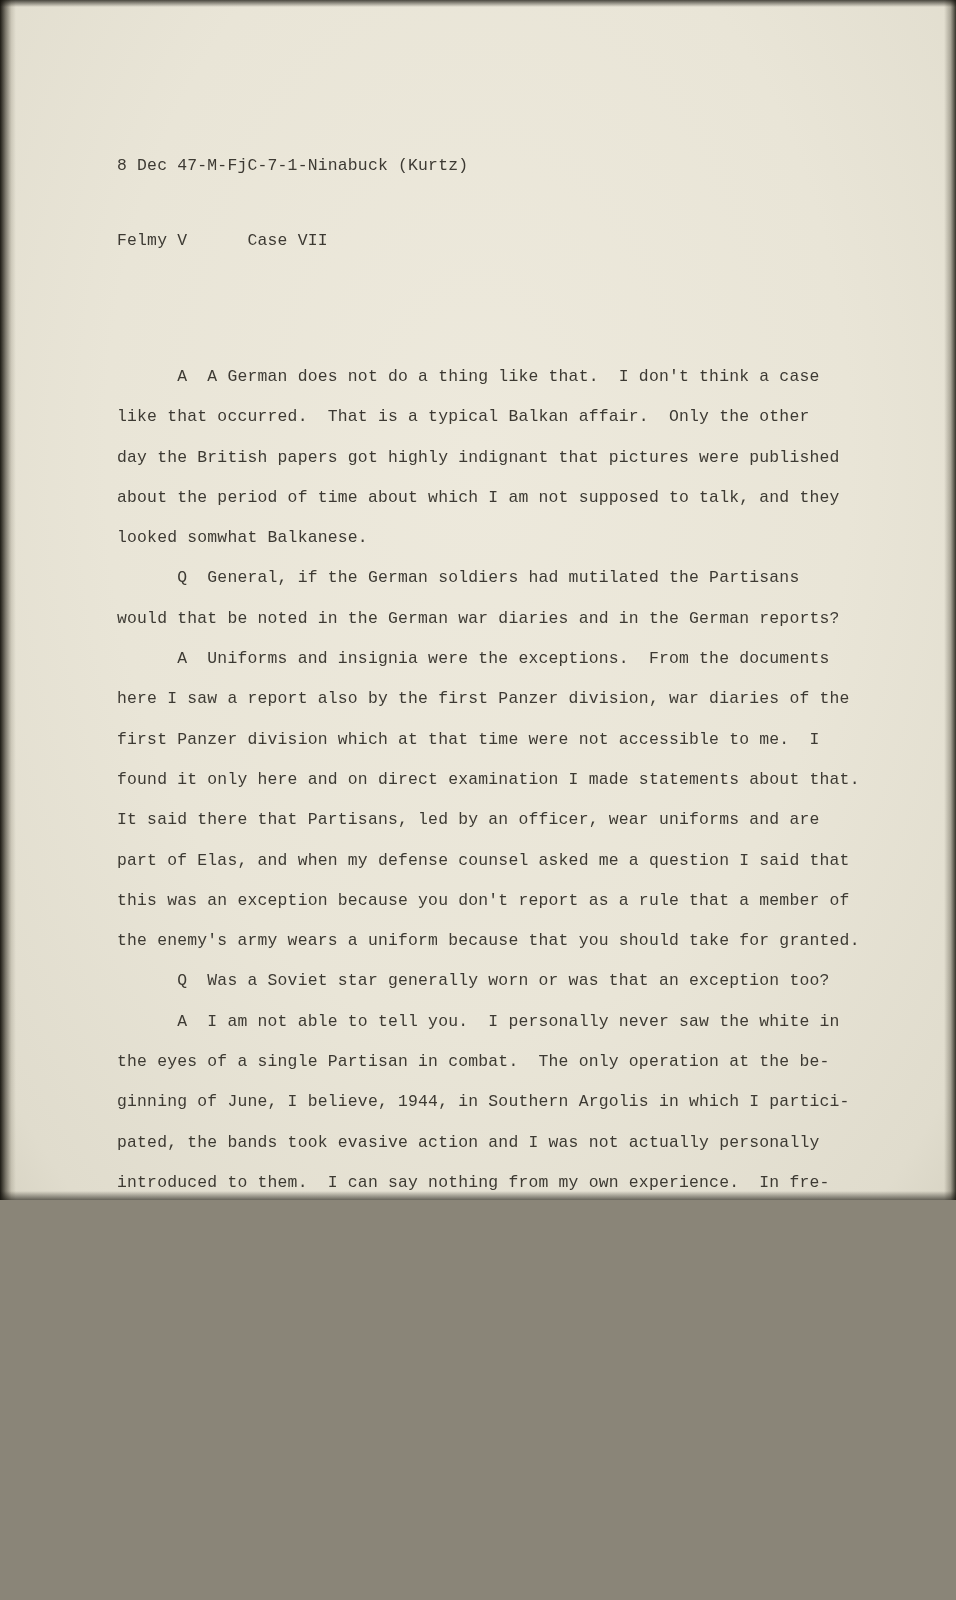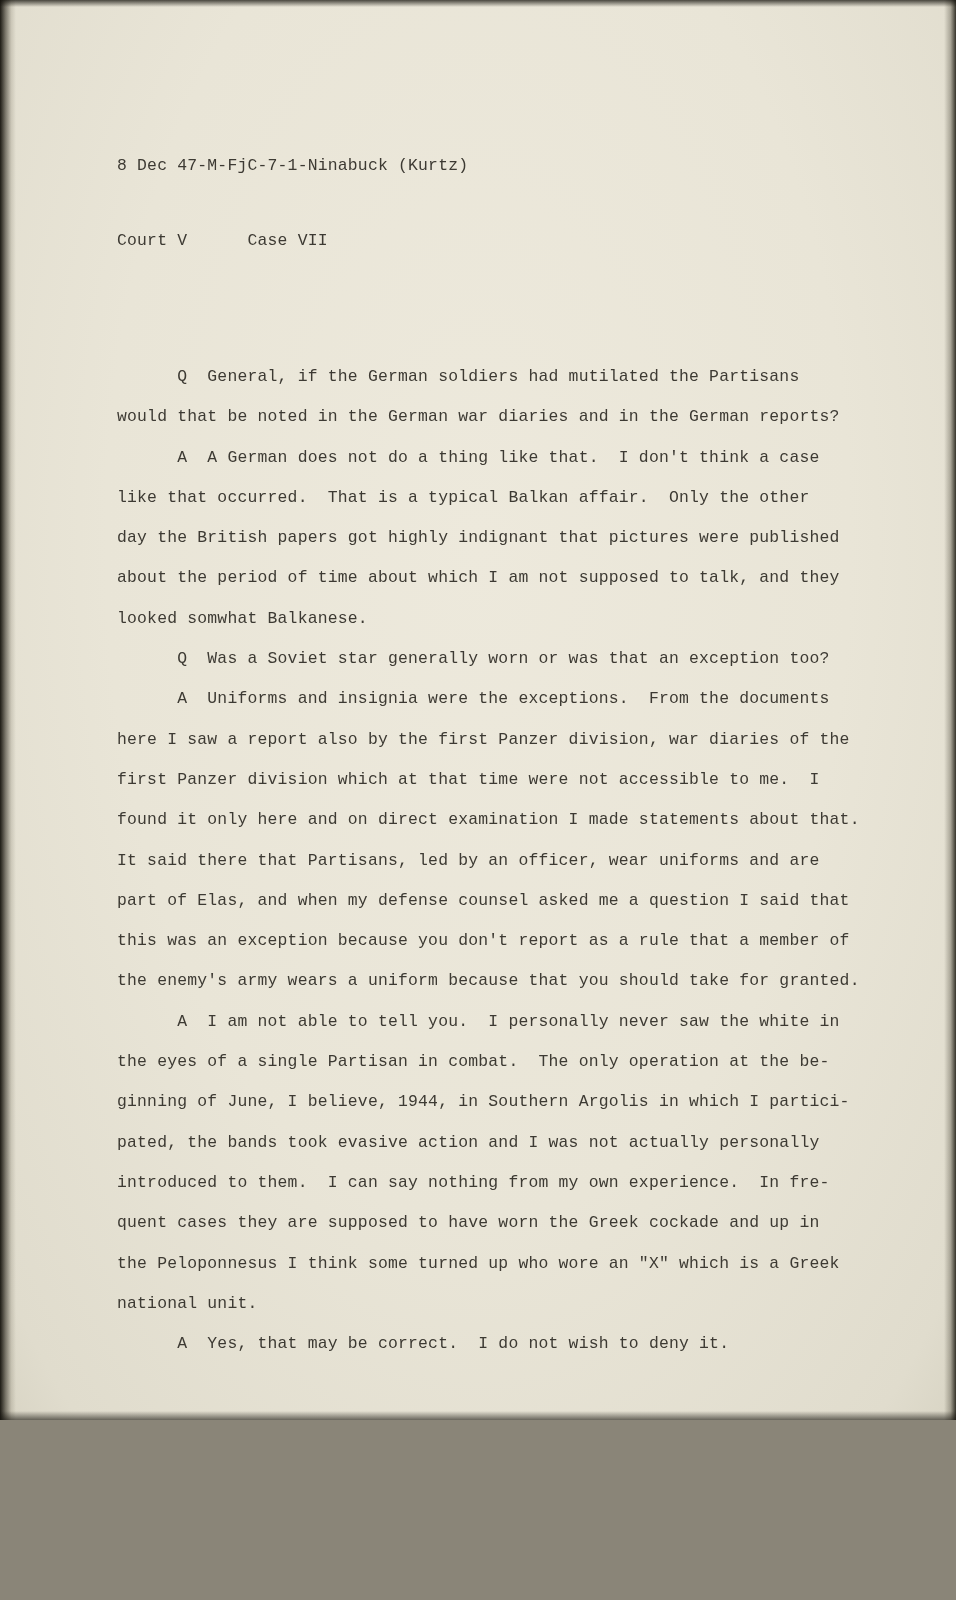--- a/index.html
+++ b/index.html
@@ -3,21 +3,21 @@
 <meta charset="utf-8">
 <style>
   html, body {
     margin: 0;
     padding: 0;
     background: #8a8578;
   }
   .page {
     position: relative;
     width: 956px;
-    height: 1420px;
+    height: 1200px;
     margin: 0 auto;
     background: radial-gradient(ellipse at 50% 38%, #ede9dc 0%, #e9e5d7 55%, #e0dccd 92%, #d8d4c4 100%);
     overflow: hidden;
     font-family: "Liberation Mono", "DejaVu Sans Mono", monospace;
     color: #3d3a33;
   }
   .edge { position: absolute; pointer-events: none; }
   .edge-left {
     left: 0; top: 0; bottom: 0; width: 16px;
     background: linear-gradient(to right, rgba(18,16,10,0.95) 0%, rgba(40,36,26,0.55) 35%, rgba(90,84,66,0.18) 70%, rgba(0,0,0,0) 100%);
@@ -63,40 +63,40 @@
 
 <div class="page">
   <div class="edge edge-left"></div>
   <div class="edge edge-right"></div>
   <div class="edge edge-top"></div>
   <div class="edge edge-bottom"></div>
 
   <div class="content">
     <div class="header">
       <div>8 Dec 47-M-FjC-7-1-Ninabuck (Kurtz)</div>
-      <div>Court V      Case VII</div>
+      <div>Felmy V      Case VII</div>
     </div>
 
     <div class="body">
-      <p class="para">      Q  General, if the German soldiers had mutilated the Partisans
-would that be noted in the German war diaries and in the German reports?</p>
       <p class="para">      A  A German does not do a thing like that.  I don't think a case
 like that occurred.  That is a typical Balkan affair.  Only the other
 day the British papers got highly indignant that pictures were published
 about the period of time about which I am not supposed to talk, and they
 looked somwhat Balkanese.</p>
-      <p class="para">      Q  Was a Soviet star generally worn or was that an exception too?</p>
+      <p class="para">      Q  General, if the German soldiers had mutilated the Partisans
+would that be noted in the German war diaries and in the German reports?</p>
       <p class="para">      A  Uniforms and insignia were the exceptions.  From the documents
 here I saw a report also by the first Panzer division, war diaries of the
 first Panzer division which at that time were not accessible to me.  I
 found it only here and on direct examination I made statements about that.
 It said there that Partisans, led by an officer, wear uniforms and are
 part of Elas, and when my defense counsel asked me a question I said that
 this was an exception because you don't report as a rule that a member of
 the enemy's army wears a uniform because that you should take for granted.</p>
+      <p class="para">      Q  Was a Soviet star generally worn or was that an exception too?</p>
       <p class="para">      A  I am not able to tell you.  I personally never saw the white in
 the eyes of a single Partisan in combat.  The only operation at the be-
 ginning of June, I believe, 1944, in Southern Argolis in which I partici-
 pated, the bands took evasive action and I was not actually personally
 introduced to them.  I can say nothing from my own experience.  In fre-
 quent cases they are supposed to have worn the Greek cockade and up in
 the Peloponnesus I think some turned up who wore an "X" which is a Greek
 national unit.</p>
       <p class="para">      A  Yes, that may be correct.  I do not wish to deny it.</p>
 

